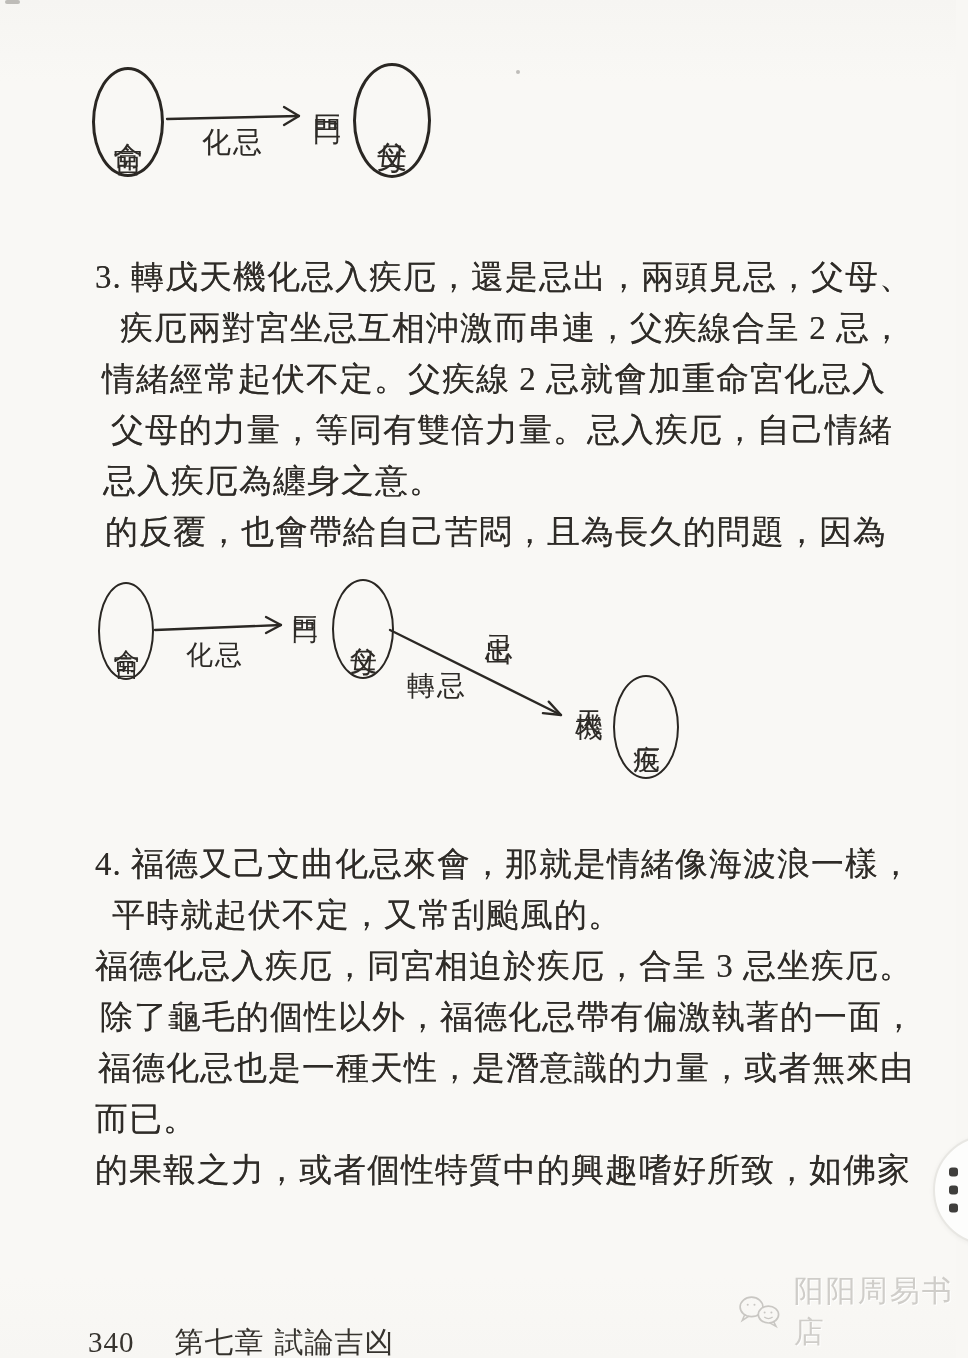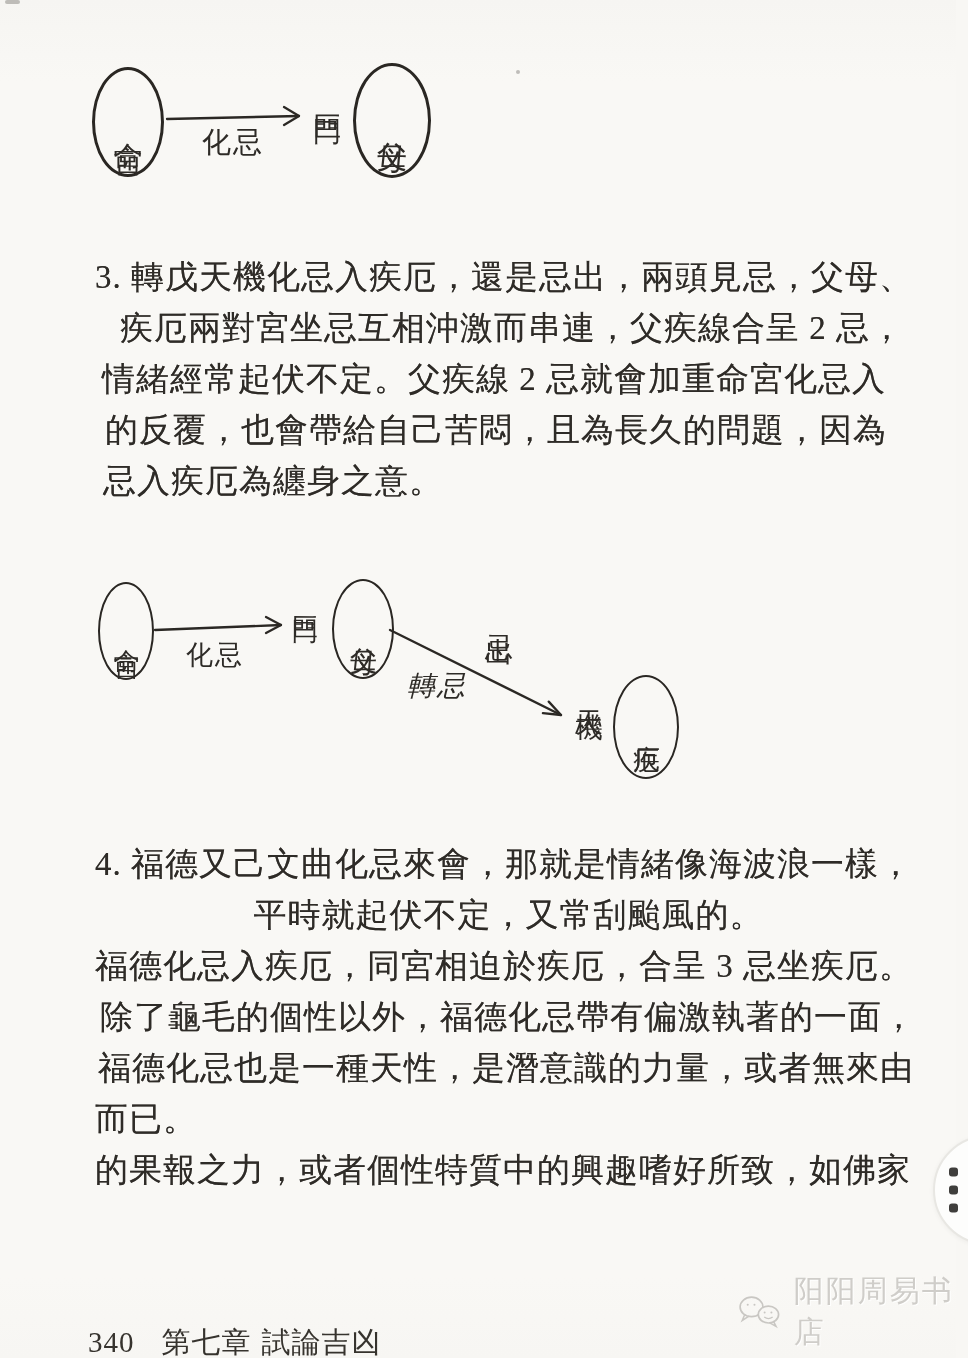--- a/index.html
+++ b/index.html
@@ -37,33 +37,33 @@
     white-space:pre;
   }
   .para{position:absolute;width:810px;}
   .line{
     height:51px;line-height:51px;
     font-size:33px;letter-spacing:1px;
     white-space:pre;color:#2e2b27;
     text-shadow:0 0 0.5px rgba(46,43,39,.65);
   }
   .ind25{padding-left:25px;}
-  .ind17{padding-left:17px;text-align:center;}
+  .ind17{padding-left:17px;}
   .ind16{padding-left:16px;}
   .ind10{padding-left:10px;}
   .ind8{padding-left:8px;}
   .ind7{padding-left:7px;}
   .ind5{padding-left:5px;}
   .ind3{padding-left:3px;}
   .footer{
     position:absolute;left:55px;top:1290px;
     font-size:29px;color:#36332e;letter-spacing:1px;
     white-space:pre;
   }
-  .footer .sp1{margin-left:27px;}
+  .footer .sp1{margin-left:40px;}
   .footer .sp2{margin-left:10px;}
   .watermark{
     position:absolute;left:738px;top:1290px;height:44px;
     display:flex;align-items:center;gap:10px;
   }
   .watermark-text{
     font-size:30px;letter-spacing:2px;
     color:#cfcdc9;
     text-shadow:1px 1px 0 rgba(255,255,255,.9);
     font-family:"Liberation Sans","DejaVu Sans",sans-serif;
@@ -106,34 +106,35 @@
   <div class="dlabel" style="left:202px;top:127px;font-size:29px;letter-spacing:2px;">化忌</div>
   <div class="dlabel vtext" style="left:312px;top:93px;font-size:28px;">巨門</div>
   <div class="ellipse" style="left:353px;top:63px;width:78px;height:115px;">
     <span class="vtext" style="font-size:30px;">父母</span>
   </div>
 
   <div class="para" style="left:95px;top:252px;">
     <div class="line">3. 轉戊天機化忌入疾厄，還是忌出，兩頭見忌，父母、</div>
     <div class="line ind25">疾厄兩對宮坐忌互相沖激而串連，父疾線合呈 2 忌，</div>
     <div class="line ind7">情緒經常起伏不定。父疾線 2 忌就會加重命宮化忌入</div>
+    <div class="line ind16">父母的力量，等同有雙倍力量。忌入疾厄，自己情緒</div>
+    <div class="line ind8">忌入疾厄為纏身之意。</div>
     <div class="line ind10">的反覆，也會帶給自己苦悶，且為長久的問題，因為</div>
-    <div class="line ind8">忌入疾厄為纏身之意。</div>
   </div>
 
   <div class="ellipse thin" style="left:98px;top:582px;width:56px;height:98px;">
     <span class="vtext" style="font-size:26px;">命宮</span>
   </div>
   <div class="dlabel" style="left:186px;top:641px;font-size:27px;letter-spacing:2px;">化忌</div>
   <div class="dlabel vtext" style="left:291px;top:596px;font-size:26px;">巨門</div>
   <div class="ellipse thin" style="left:332px;top:579px;width:62px;height:100px;">
     <span class="vtext" style="font-size:27px;">父母</span>
   </div>
   <div class="dlabel vtext" style="left:484px;top:612px;font-size:28px;">忌出</div>
-  <div class="dlabel" style="left:407px;top:671px;font-size:28px;letter-spacing:2px;font-style:italic;">轉忌</div>
+  <div class="dlabel" style="left:407px;top:671px;font-size:28px;letter-spacing:2px;">轉忌</div>
   <div class="dlabel vtext" style="left:574px;top:688px;font-size:28px;">天機</div>
   <div class="ellipse thin" style="left:613px;top:675px;width:66px;height:104px;">
     <span class="vtext" style="font-size:27px;">疾厄</span>
   </div>
 
   <div class="para" style="left:95px;top:839px;">
     <div class="line">4. 福德又己文曲化忌來會，那就是情緒像海波浪一樣，</div>
     <div class="line ind17">平時就起伏不定，又常刮颱風的。</div>
     <div class="line">福德化忌入疾厄，同宮相迫於疾厄，合呈 3 忌坐疾厄。</div>
     <div class="line ind5">除了龜毛的個性以外，福德化忌帶有偏激執著的一面，</div>

